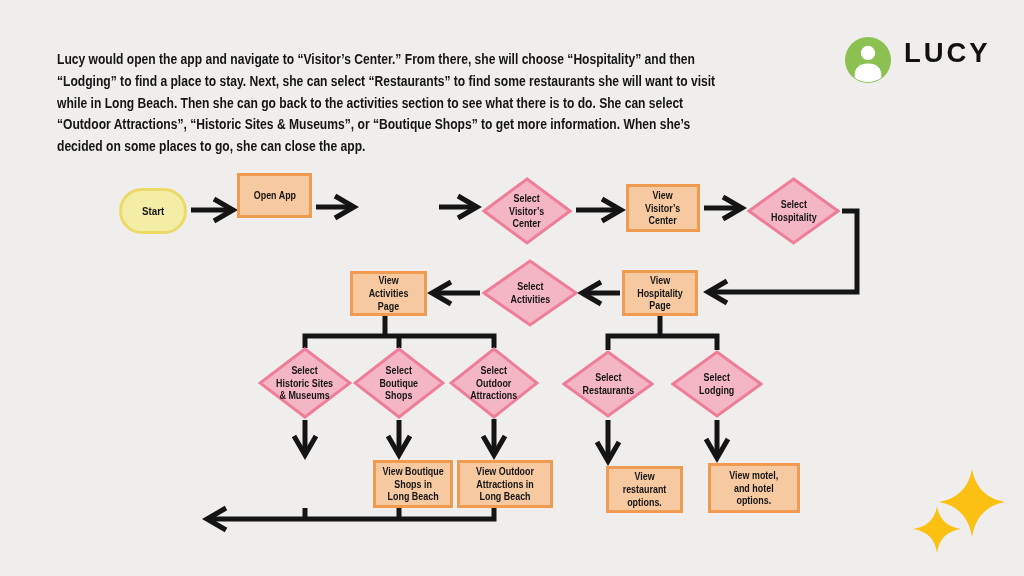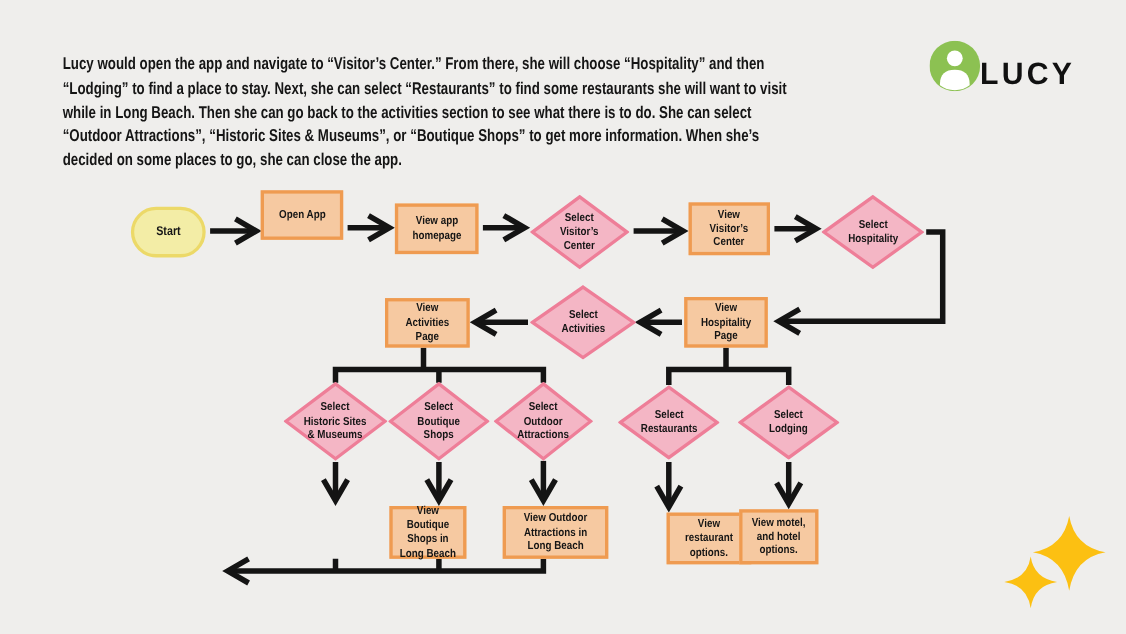--- a/index.html
+++ b/index.html
@@ -12,21 +12,21 @@
   *{margin:0;padding:0;box-sizing:border-box}
   html,body{width:1024px;height:576px;overflow:hidden}
   body{font-family:"Liberation Sans",sans-serif;background:var(--bg)}
   .stage{position:relative;width:1024px;height:576px;background:var(--bg)}
 
   .intro{position:absolute;left:57px;top:48px;width:860px;
          transform:scaleX(0.78);transform-origin:0 0;
          font-weight:bold;font-size:15.5px;line-height:21.8px;
          color:var(--ink);white-space:nowrap;letter-spacing:0px}
 
-  .logo{position:absolute;left:845px;top:37px;display:flex;align-items:flex-end;}
+  .logo{position:absolute;left:845px;top:37px;display:flex;align-items:flex-start;gap:13px}
   .logo-badge{width:46px;height:46px;display:block}
   .logo-word{font-size:28px;font-weight:bold;letter-spacing:3px;color:var(--logo-text);
              transform:scaleX(0.98);transform-origin:0 50%}
 
   .wires{position:absolute;left:0;top:0;width:1024px;height:576px}
   .wire{fill:none;stroke:var(--line);stroke-width:5;stroke-linejoin:miter}
 
   .node{position:absolute;display:flex;align-items:center;justify-content:center}
   .proc{background:var(--proc-fill);border:3px solid var(--proc-border)}
   .term{background:var(--term-fill);border:3px solid var(--term-border);border-radius:23px}
@@ -92,52 +92,48 @@
     </g>
   </svg>
 
   <div class="node term" style="left:119px;top:188px;width:68px;height:46px">
     <span class="nlabel">Start</span>
   </div>
 
   <div class="node proc" style="left:237px;top:173px;width:75px;height:45px">
     <span class="nlabel">Open App</span>
   </div>
-  <div class="node proc" style="left:359px;top:185px;width:76px;height:46px">
-    <span class="nlabel">View app
-homepage</span>
-  </div>
   <div class="node proc" style="left:626px;top:184px;width:74px;height:48px">
     <span class="nlabel">View
 Visitor’s
 Center</span>
   </div>
   <div class="node proc" style="left:350px;top:271px;width:77px;height:45px">
     <span class="nlabel">View
 Activities Page</span>
   </div>
   <div class="node proc" style="left:622px;top:270px;width:76px;height:46px">
     <span class="nlabel">View
 Hospitality Page</span>
   </div>
-  <div class="node proc" style="left:354px;top:460px;width:70px;height:48px">
+  <div class="node proc" style="left:373px;top:460px;width:80px;height:48px">
     <span class="nlabel">View Boutique
 Shops in
 Long Beach</span>
   </div>
   <div class="node proc" style="left:457px;top:460px;width:96px;height:48px">
     <span class="nlabel">View Outdoor
 Attractions in
 Long Beach</span>
   </div>
   <div class="node proc" style="left:606px;top:466px;width:77px;height:47px">
     <span class="nlabel">View restaurant
 options.</span>
   </div>
-  <div class="node proc" style="left:672px;top:463px;width:72px;height:50px">
+  <div class="node proc" style="left:708px;top:463px;width:92px;height:50px">
     <span class="nlabel">View motel,
 and hotel
 options.</span>
   </div>
 
   <div class="node dia" style="left:482px;top:177px;width:90px;height:68px">
     <svg class="dsvg" viewBox="0 0 90 68" preserveAspectRatio="none">
         <polygon class="dshape" points="45,2 88,34 45,66 2,34"></polygon>
       </svg>
     <span class="nlabel">Select

